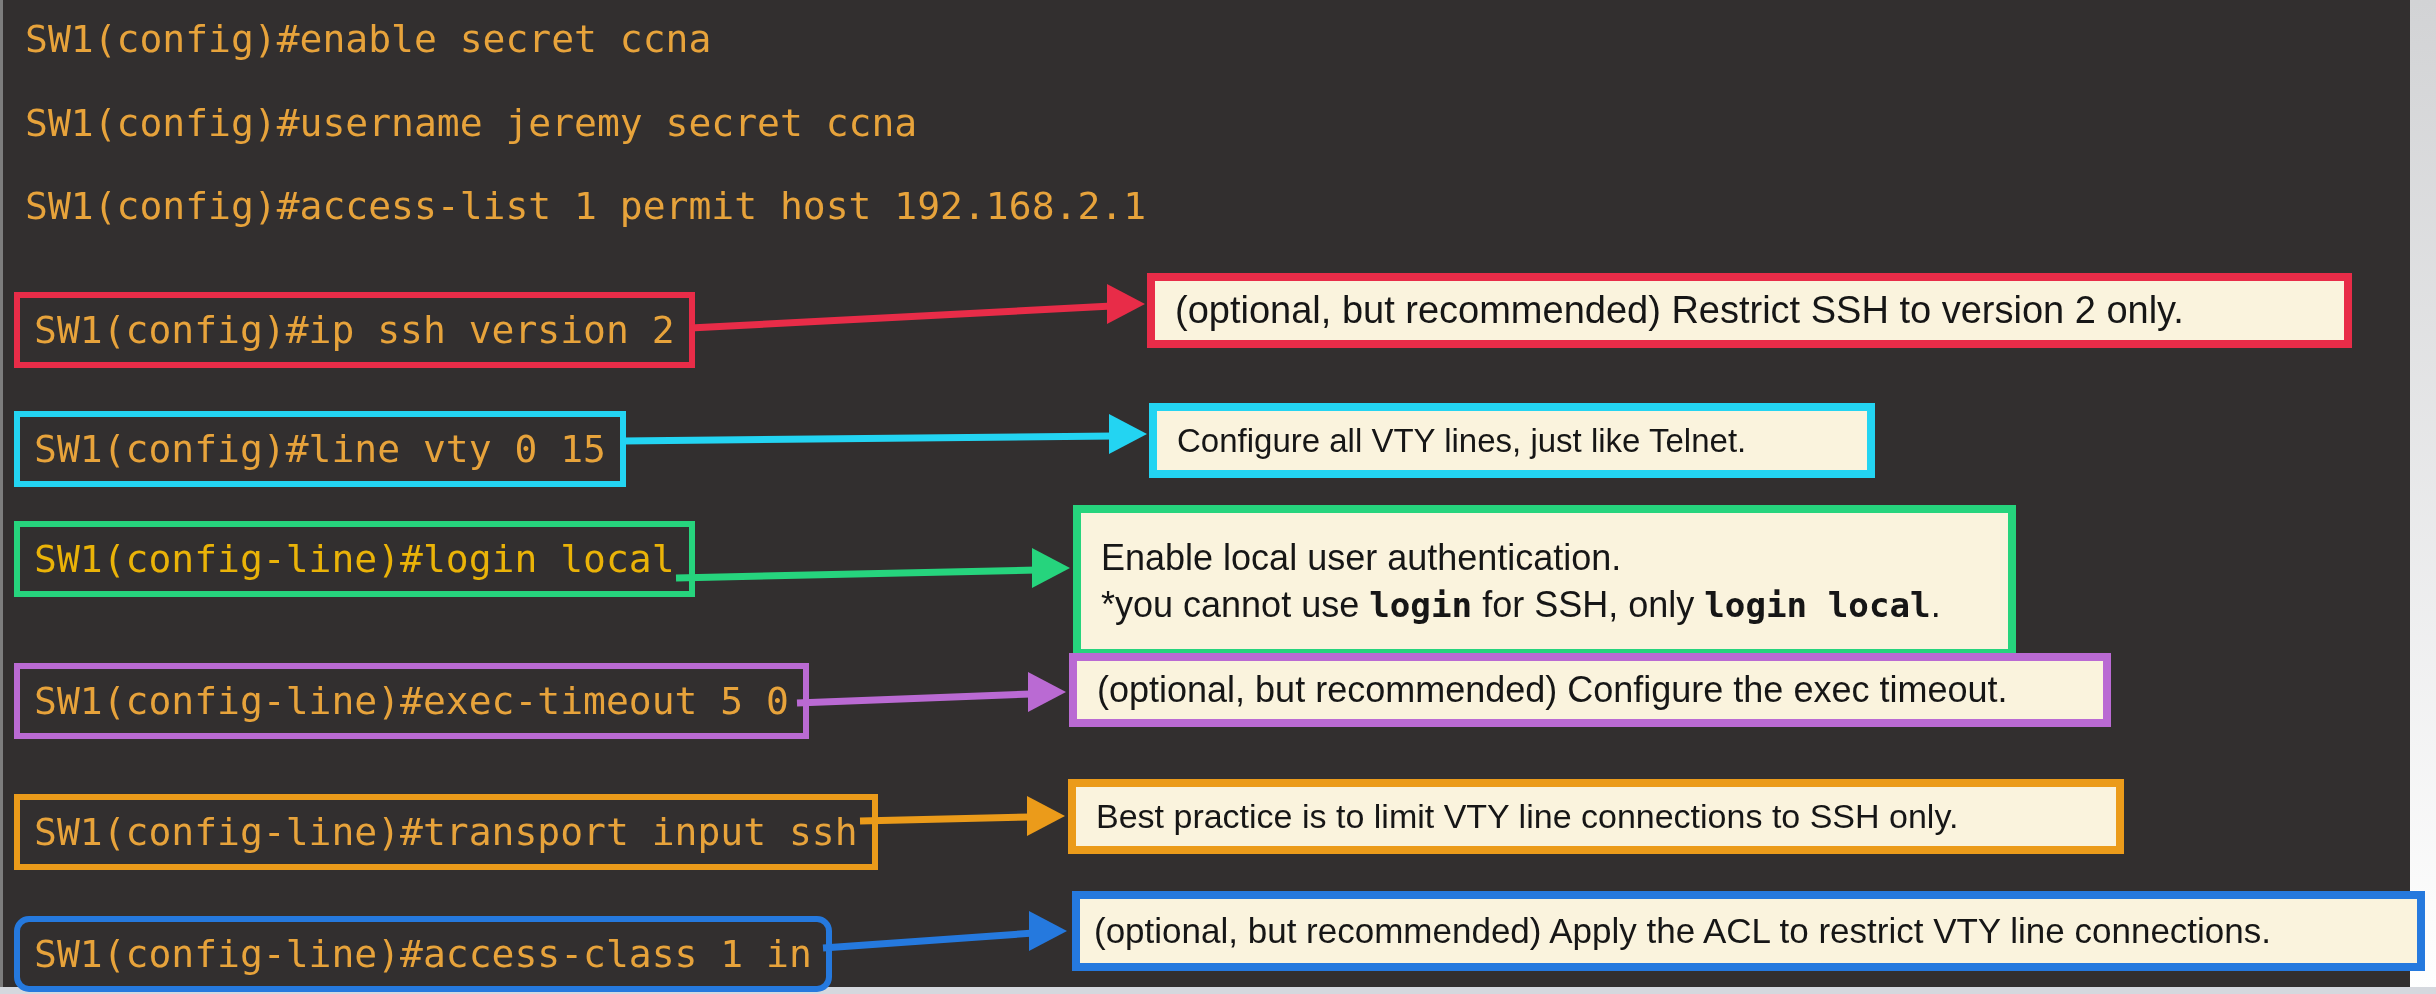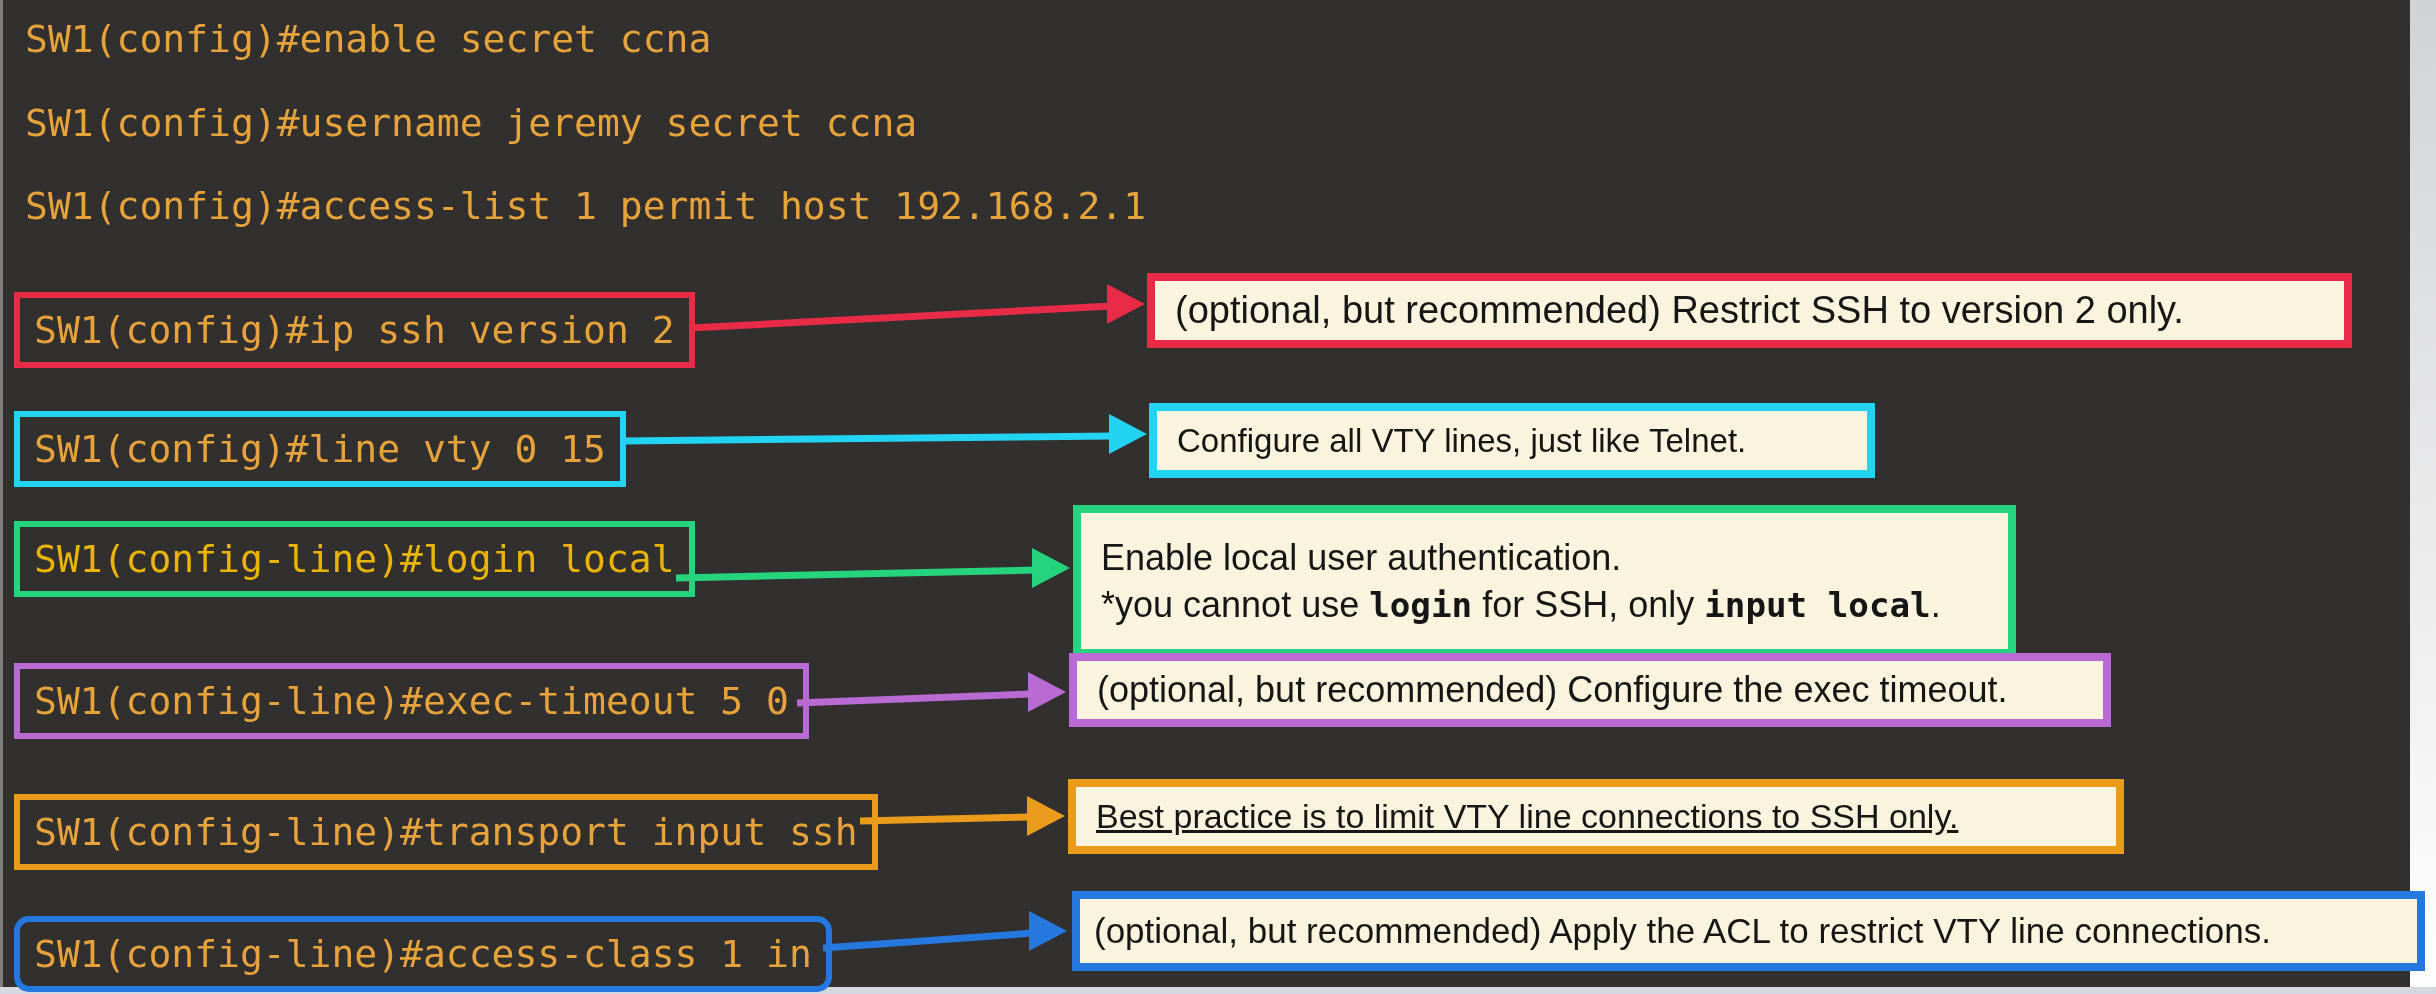--- a/index.html
+++ b/index.html
@@ -92,28 +92,28 @@
   <div class="callout" style="left: 1147px; top: 273px; width: 1205px; height: 75px; font-size: 38px; border-color: rgb(232, 44, 72); background: rgb(250, 243, 221); color: rgb(22, 22, 22);">
     <span>(optional, but recommended) Restrict SSH to version 2 only.</span>
   </div>
 
   <div class="callout" style="left: 1149px; top: 403px; width: 726px; height: 75px; font-size: 33px; border-color: rgb(35, 212, 242); background: rgb(250, 243, 221); color: rgb(22, 22, 22);">
     <span>Configure all VTY lines, just like Telnet.</span>
   </div>
 
   <div class="callout multiline" style="left: 1073px; top: 505px; width: 943px; height: 152px; font-size: 36px; border-color: rgb(38, 212, 125); background: rgb(250, 243, 221); color: rgb(22, 22, 22);">
     <div class="line">Enable local user authentication.</div>
-    <div class="line"><span>*you cannot use </span><span class="code">login</span><span> for SSH, only </span><span class="code">input local</span><span>.</span></div>
+    <div class="line"><span>*you cannot use </span><span class="code">login</span><span> for SSH, only </span><span class="code">login local</span><span>.</span></div>
   </div>
 
   <div class="callout" style="left: 1069px; top: 653px; width: 1042px; height: 74px; font-size: 36px; border-color: rgb(186, 106, 211); background: rgb(250, 243, 221); color: rgb(22, 22, 22);">
     <span>(optional, but recommended) Configure the exec timeout.</span>
   </div>
 
-  <div class="callout" style="left: 1068px; top: 779px; width: 1056px; height: 75px; font-size: 34px; border-color: rgb(235, 155, 26); background: rgb(250, 243, 221); color: rgb(22, 22, 22); text-decoration: underline;">
+  <div class="callout" style="left: 1068px; top: 779px; width: 1056px; height: 75px; font-size: 34px; border-color: rgb(235, 155, 26); background: rgb(250, 243, 221); color: rgb(22, 22, 22);">
     <span>Best practice is to limit VTY line connections to SSH only.</span>
   </div>
 
   <div class="callout" style="left: 1072px; top: 891px; width: 1353px; height: 80px; font-size: 35px; padding: 0px 14px; border-color: rgb(37, 121, 222); background: rgb(250, 243, 221); color: rgb(22, 22, 22);">
     <span>(optional, but recommended) Apply the ACL to restrict VTY line connections.</span>
   </div>
 
 </div>
 
 </body></html>

